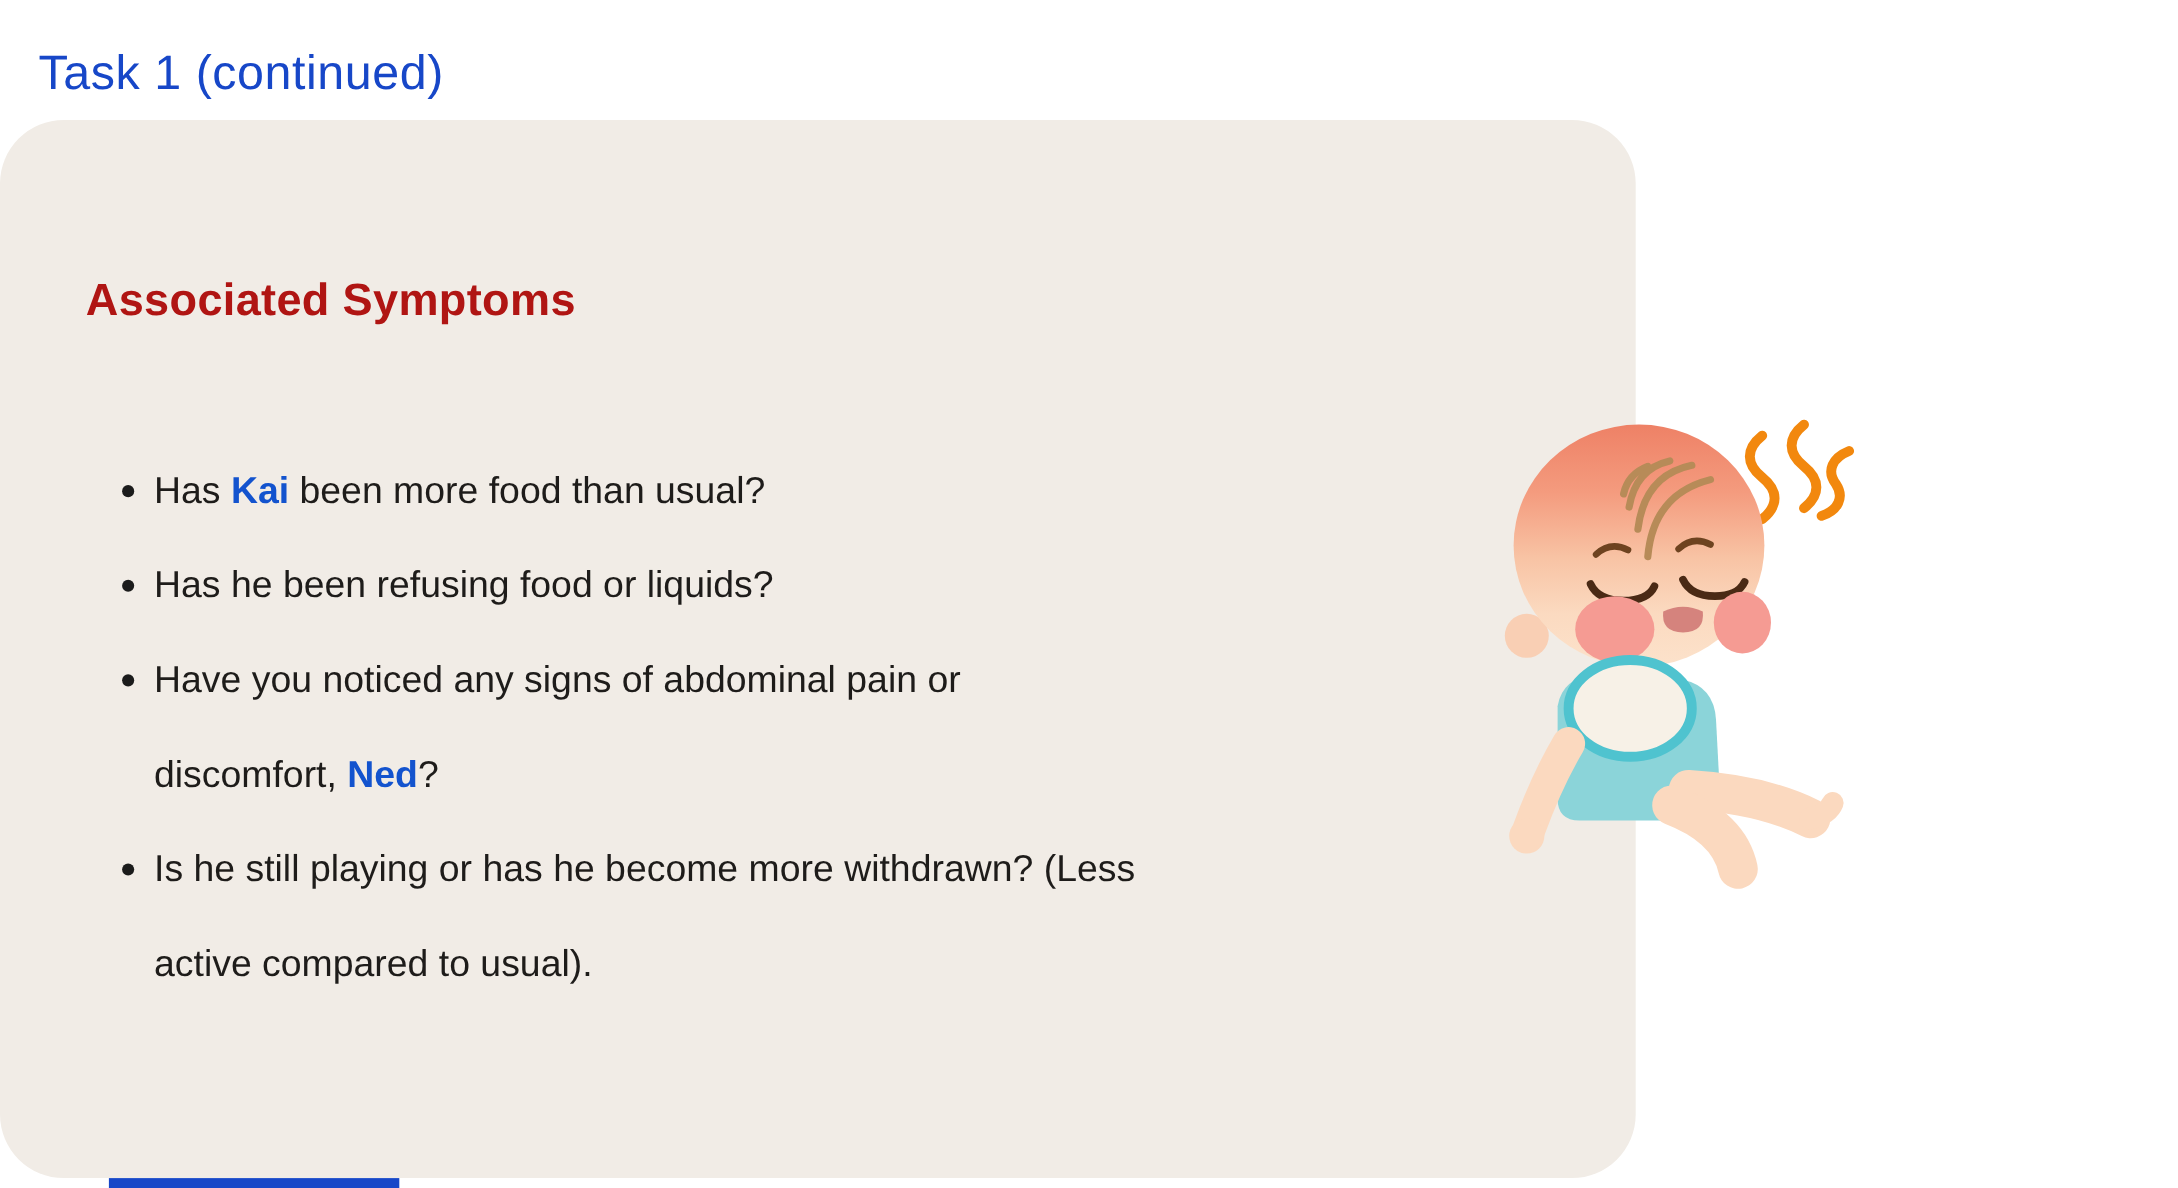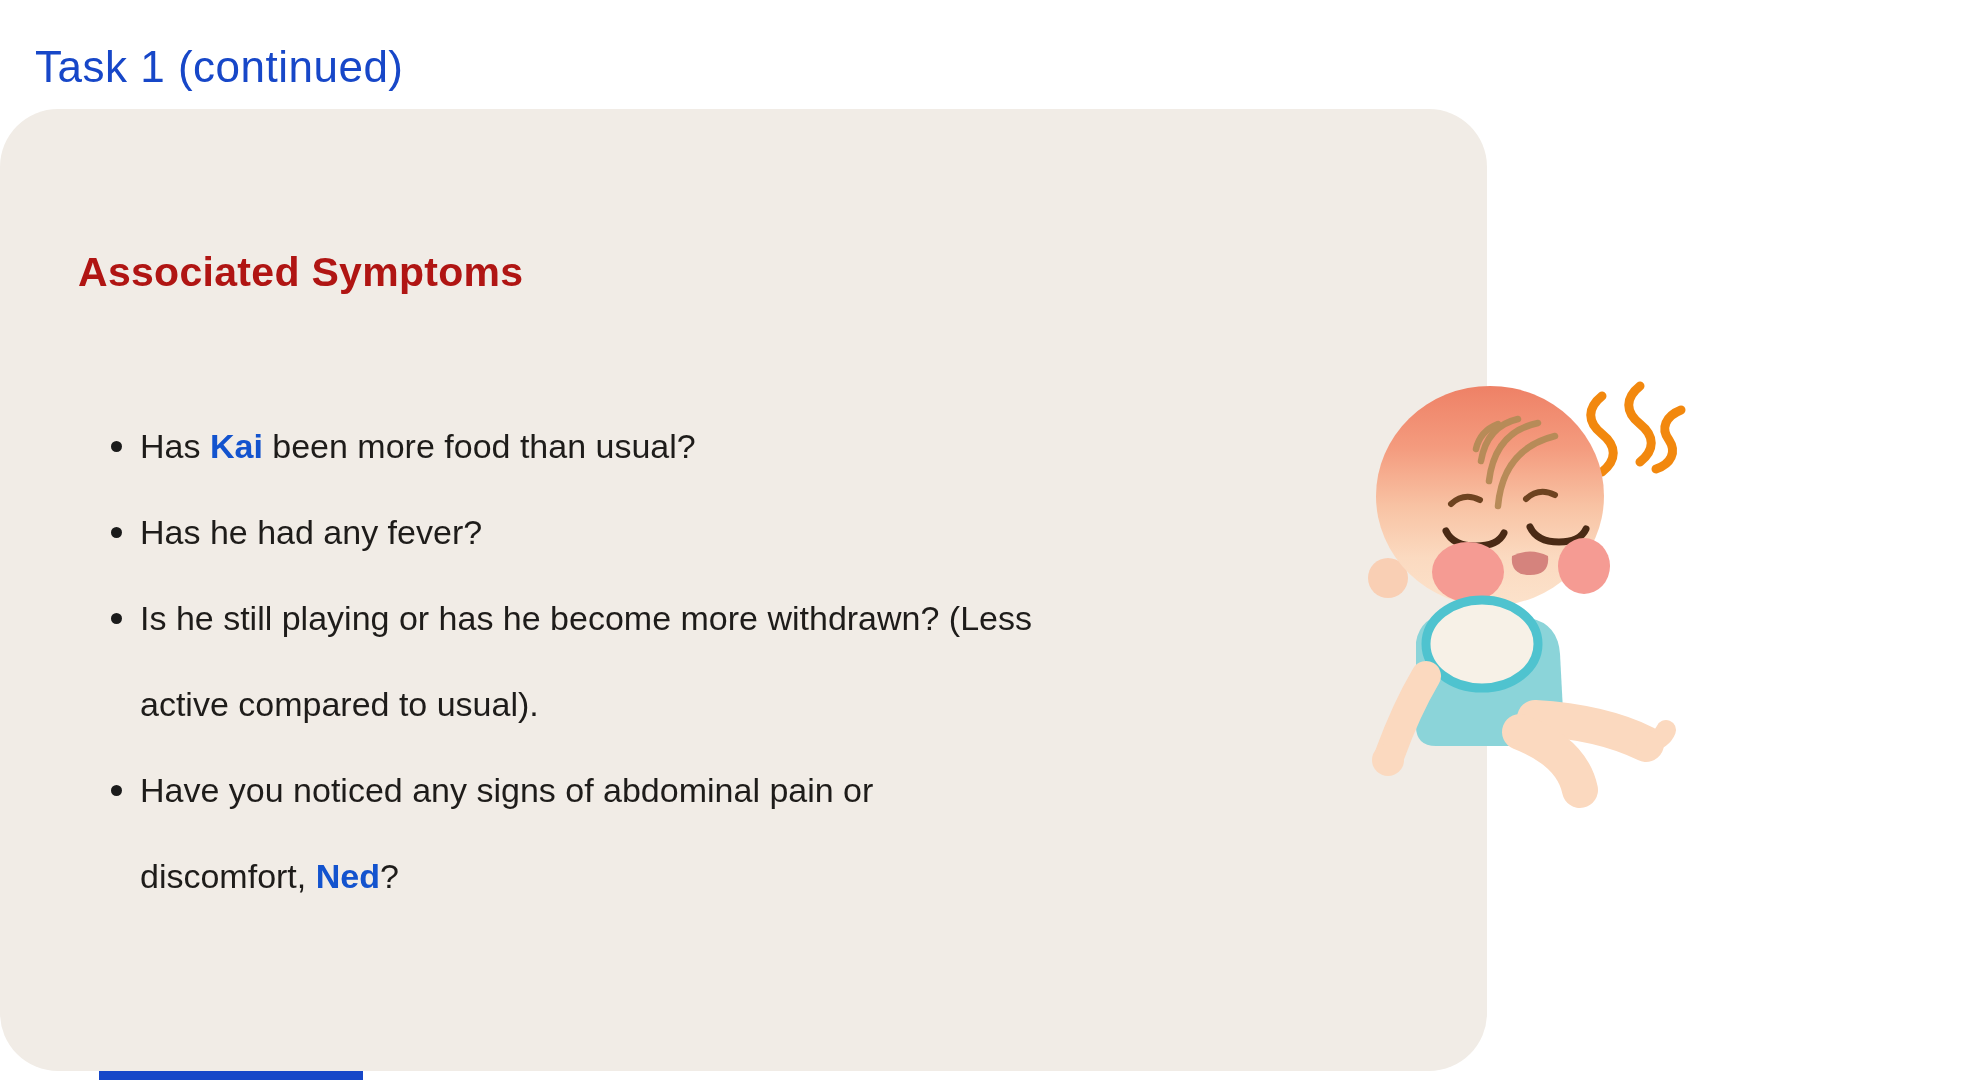--- a/index.html
+++ b/index.html
@@ -96,23 +96,23 @@
 </head>
 <body>
 
 <div class="page-title">Task 1 (continued)</div>
 
 <div class="card">
   <div class="card-heading">Associated Symptoms</div>
 
   <ul class="symptom-list">
     <li><span>Has </span><span class="name-highlight">Kai</span><span> been more food than usual?</span></li>
-    <li><span>Has he had any fever?</span></li>
+    <li><span>Has he been refusing food or liquids?</span></li>
+    <li><span>Have you noticed any signs of abdominal pain or discomfort, </span><span class="name-highlight">Ned</span><span>?</span></li>
     <li><span>Is he still playing or has he become more withdrawn? (Less active compared to usual).</span></li>
-    <li><span>Have you noticed any signs of abdominal pain or discomfort, </span><span class="name-highlight">Ned</span><span>?</span></li>
   </ul>
 </div>
 
 <div class="baby-wrap">
   <svg width="340" height="450" viewBox="0 0 340 450">
     <defs>
       <linearGradient id="feverGrad" x1="0" y1="0" x2="0" y2="1">
         <stop offset="0%" stop-color="#ee8166"></stop>
         <stop offset="28%" stop-color="#f49b7e"></stop>
         <stop offset="55%" stop-color="#f8c3a4"></stop>

